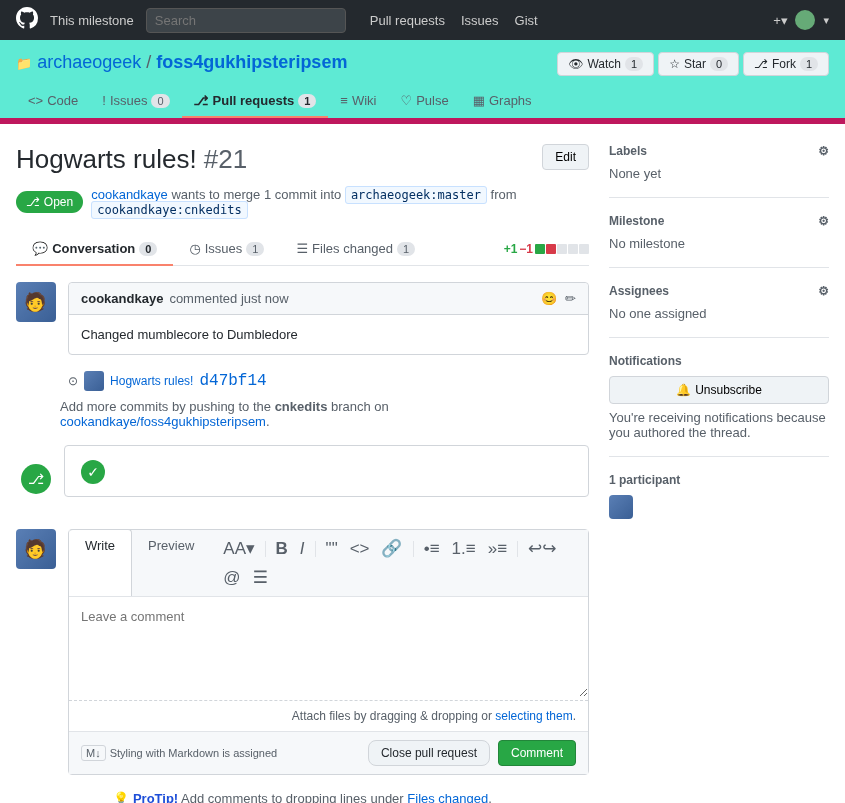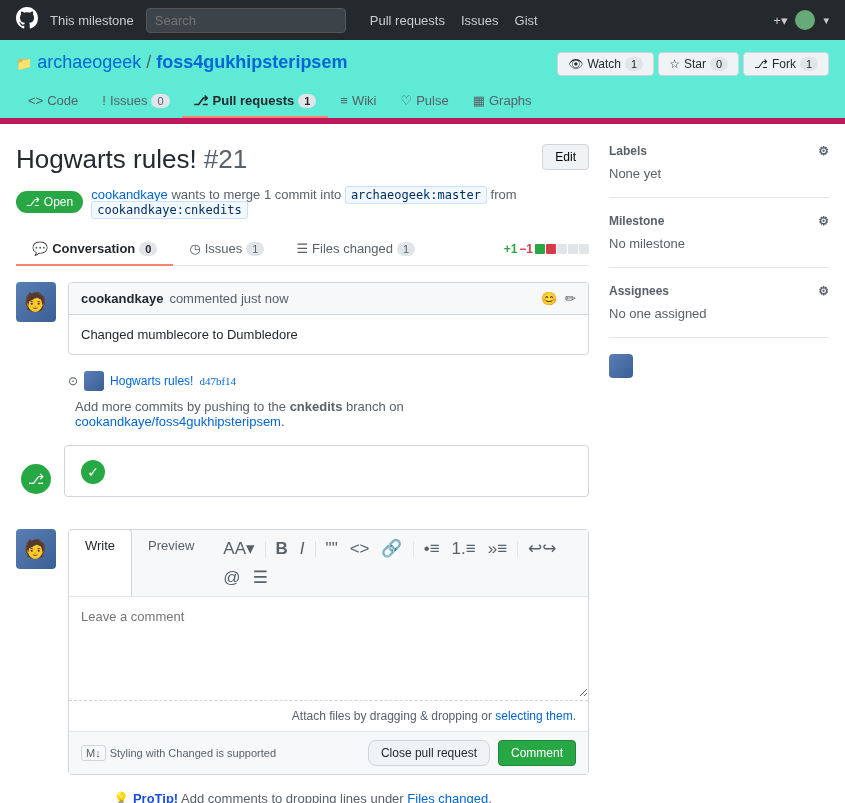--- a/index.html
+++ b/index.html
@@ -229,44 +229,44 @@
     .commit-ref {
       display: flex;
       align-items: center;
       gap: 6px;
       margin: 8px 0 8px 52px;
       font-size: 12px;
       color: #586069;
     }
     .commit-link { color: #0366d6; text-decoration: none; }
     .commit-sha {
-      font-family: Liberation Serif, serif;
+      font-family: Liberation Mono, monospace;
       color: #0366d6;
       text-decoration: none;
-      font-size: 11px;
+      font-size: 16px;
     }
 
     
     .event-row {
       display: flex;
       align-items: center;
       gap: 8px;
       margin-bottom: 16px;
     }
     .event-icon-col {
       width: 40px;
       display: flex;
       align-items: center;
       justify-content: center;
       flex-shrink: 0;
     }
 
     
     .merge-info-block {
-      margin-left: 59px;
+      margin-left: 44px;
       margin-bottom: 16px;
       font-size: 13px;
       color: #586069;
     }
     .merge-info-block a { color: #0366d6; text-decoration: none; }
 
     
     .no-conflict-box {
       border: 1px solid #d1d5da;
       border-radius: 4px;
@@ -630,21 +630,21 @@
           </div>
         </div>
         <textarea class="comment-textarea" placeholder="Leave a comment" style=""></textarea>
         <div class="attach-info">
           <span>Attach files by dragging &amp; dropping or</span>
           <a>selecting them</a><span>.</span>
         </div>
         <div class="form-footer">
           <div class="markdown-hint">
             <span style="border:1px solid #d1d5da;border-radius:3px;padding:1px 4px;font-size:11px;">M↓</span>
-            <span>Styling with Changed is supported</span>
+            <span>Styling with Markdown is assigned</span>
           </div>
           <button class="close-btn">Close pull request</button>
           <button class="comment-btn">Comment</button>
         </div>
       </div>
     </div>
 
     <div class="pro-tip">
       <span>💡</span>
       <strong>ProTip!</strong>
@@ -673,21 +673,30 @@
     </div>
 
     <div class="sidebar-section">
       <div class="sidebar-label">
         <span>Assignees</span>
         <span style="cursor:pointer;color:#586069;">⚙</span>
       </div>
       <div class="sidebar-value">No one assigned</div>
     </div>
 
-
     <div class="sidebar-section">
+      <div class="sidebar-label">Notifications</div>
+      <button class="unsubscribe-btn">
+        <span>🔔</span>
+        <span>Unsubscribe</span>
+      </button>
+      <div class="sidebar-value">You're receiving notifications because you authored the thread.</div>
+    </div>
+
+    <div class="sidebar-section">
+      <div class="sidebar-label">1 participant</div>
       <div class="participant-row">
         <div class="participant-avatar" title="cookandkaye"></div>
       </div>
     </div>
 
   </div>
 </div>
 
 </body></html>

